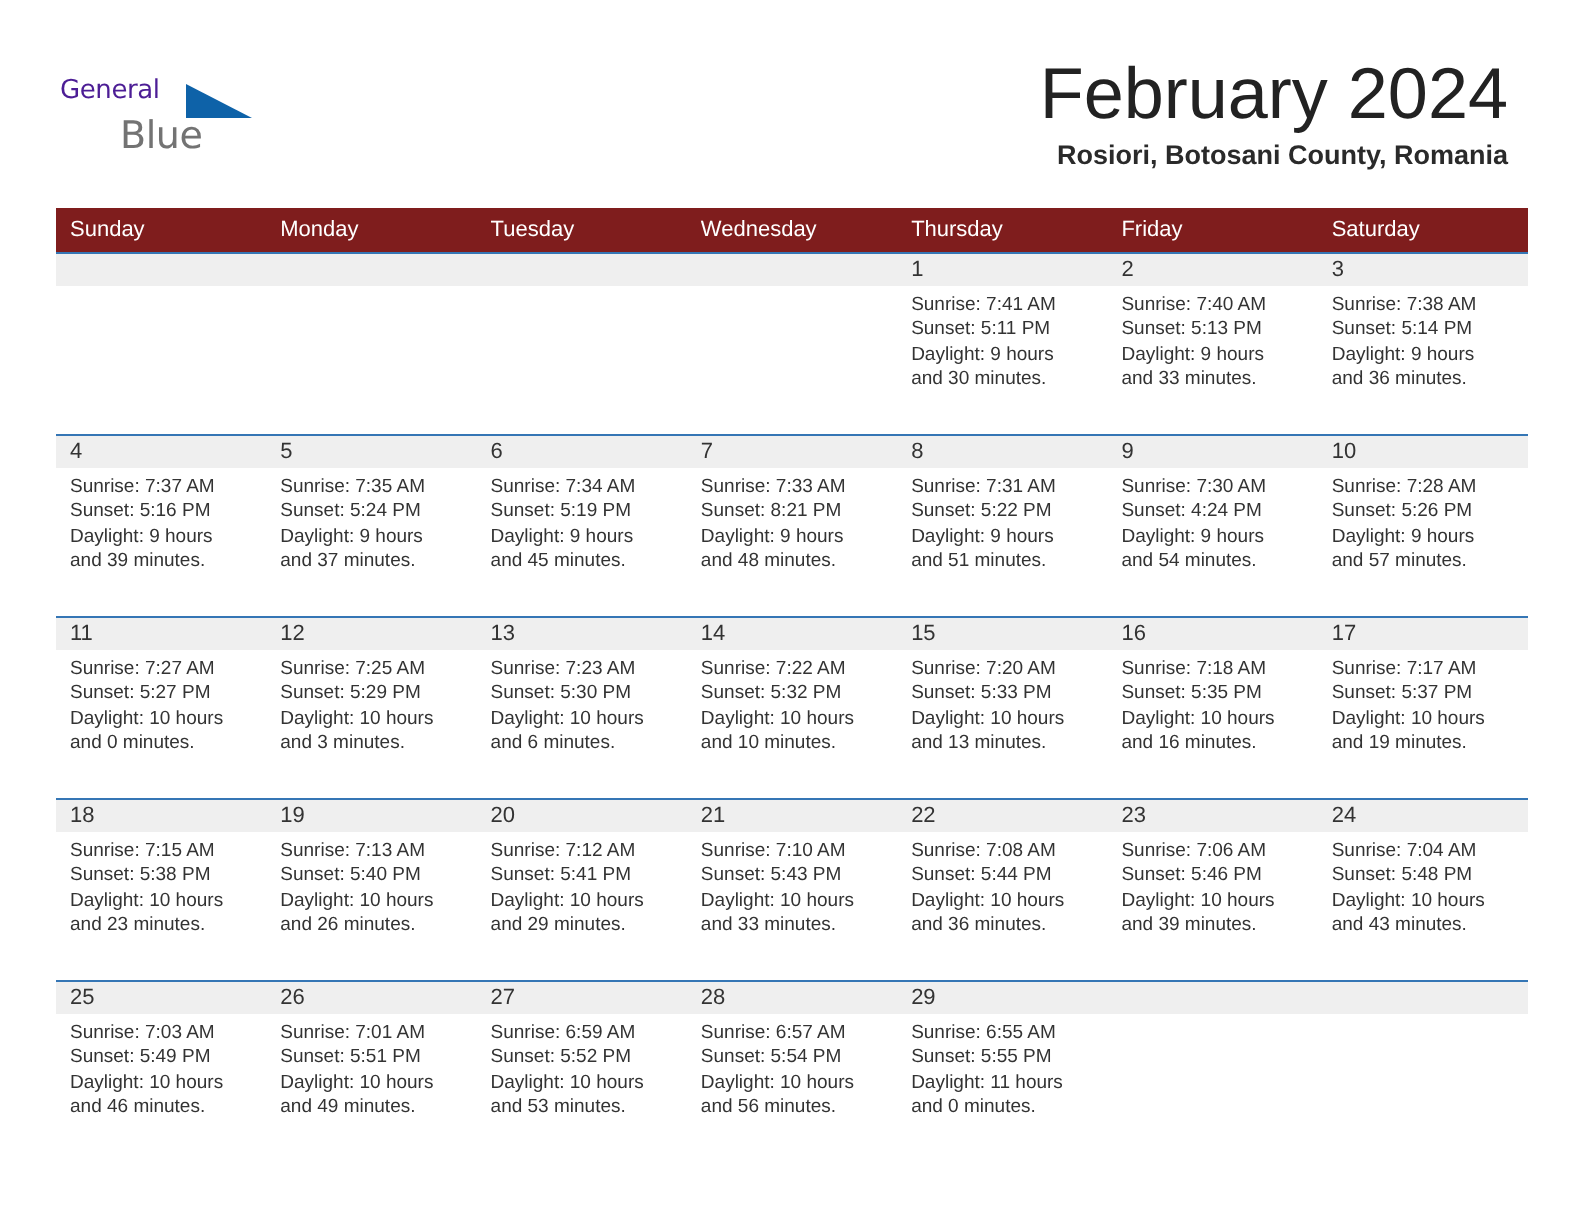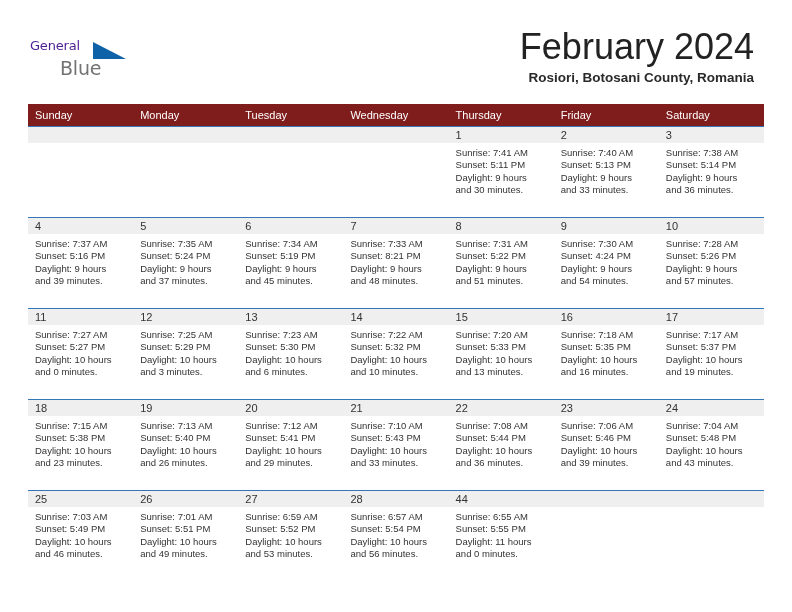--- a/index.html
+++ b/index.html
@@ -443,21 +443,21 @@
           <td>
             <div class="daynum-band">28</div>
             <div class="cell-body">
               <div>Sunrise: 6:57 AM</div>
               <div>Sunset: 5:54 PM</div>
               <div>Daylight: 10 hours</div>
               <div>and 56 minutes.</div>
             </div>
           </td>
           <td>
-            <div class="daynum-band">44</div>
+            <div class="daynum-band">29</div>
             <div class="cell-body">
               <div>Sunrise: 6:55 AM</div>
               <div>Sunset: 5:55 PM</div>
               <div>Daylight: 11 hours</div>
               <div>and 0 minutes.</div>
             </div>
           </td>
           <td class="blank">
             <div class="daynum-band">&nbsp;</div>
           </td>

